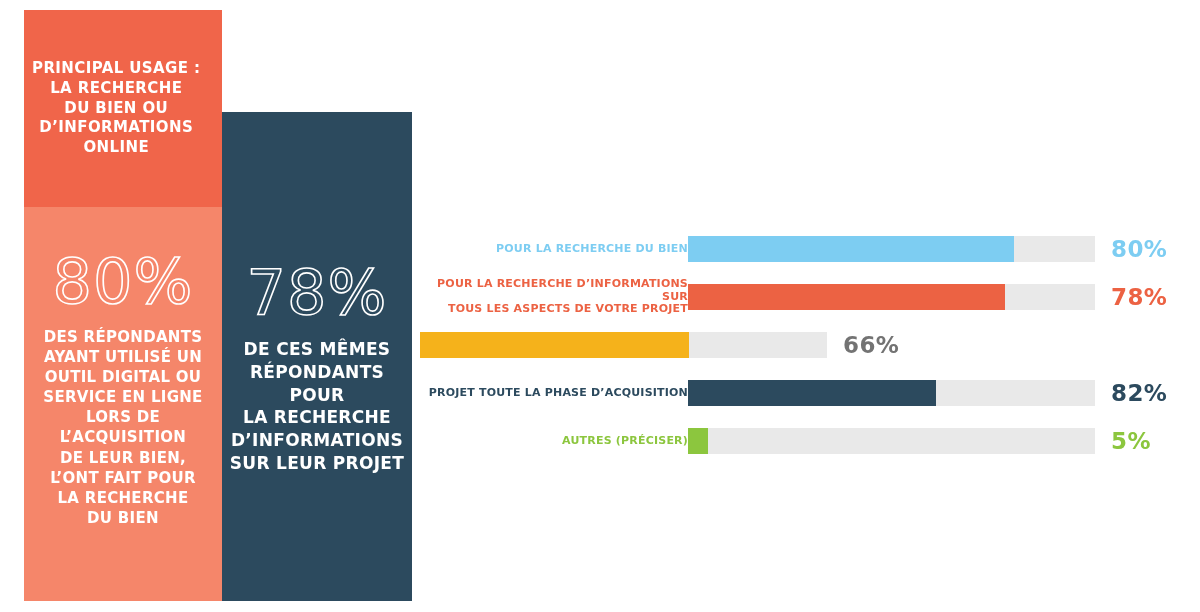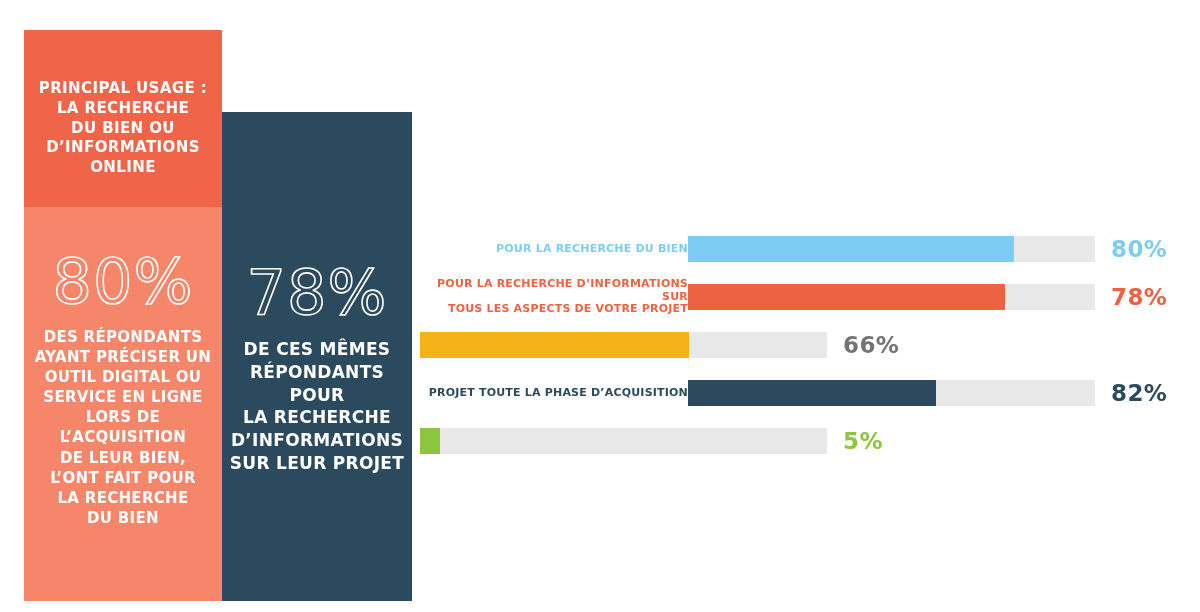--- a/index.html
+++ b/index.html
@@ -25,24 +25,22 @@
   }
   #left-panel-header {
     position: absolute;
     left: 0;
     top: 0;
     width: 100%;
     height: 197px;
     background: #F0654A;
     display: flex;
     align-items: center;
-    justify-content: center;
     box-sizing: border-box;
     padding: 4px 8px;
-    margin-top: 20px;
   }
   #left-panel-header .headline {
     color: #ffffff;
     font-size: 15px;
     font-weight: bold;
     line-height: 1.32;
     text-align: center;
     letter-spacing: 0.4px;
     white-space: pre-line;
   }
@@ -151,21 +149,21 @@
   <div id="left-panel-header">
     <div class="headline">PRINCIPAL USAGE :
 LA RECHERCHE
 DU BIEN OU
 D’INFORMATIONS
 ONLINE</div>
   </div>
   <div id="left-panel-body">
     <div class="big-stat-outline">80%</div>
     <div class="body-text">DES RÉPONDANTS
-AYANT PRÉCISER UN
+AYANT UTILISÉ UN
 OUTIL DIGITAL OU
 SERVICE EN LIGNE
 LORS DE
 L’ACQUISITION
 DE LEUR BIEN,
 L’ONT FAIT POUR
 LA RECHERCHE
 DU BIEN</div>
   </div>
 </div>
@@ -202,18 +200,19 @@
       <div class="bar-value" style="color: #737373;">66%</div>
     </div>
     <div class="bar-row">
       <div class="bar-label" style="color: rgb(44, 74, 94);">PROJET TOUTE LA PHASE D’ACQUISITION</div>
       <div class="bar-track" style="background: rgb(233, 233, 233);">
         <div class="bar-fill" style="background: rgb(44, 74, 94); width: 61%;"></div>
       </div>
       <div class="bar-value" style="color: rgb(44, 74, 94);">82%</div>
     </div>
     <div class="bar-row">
+      <div class="bar-label" style="color: rgb(140, 198, 62);">AUTRES (PRÉCISER)</div>
       <div class="bar-track" style="background: rgb(233, 233, 233);">
         <div class="bar-fill" style="background: rgb(140, 198, 62); width: 5%;"></div>
       </div>
       <div class="bar-value" style="color: rgb(140, 198, 62);">5%</div>
     </div>
   </div>
 
 </body></html>

